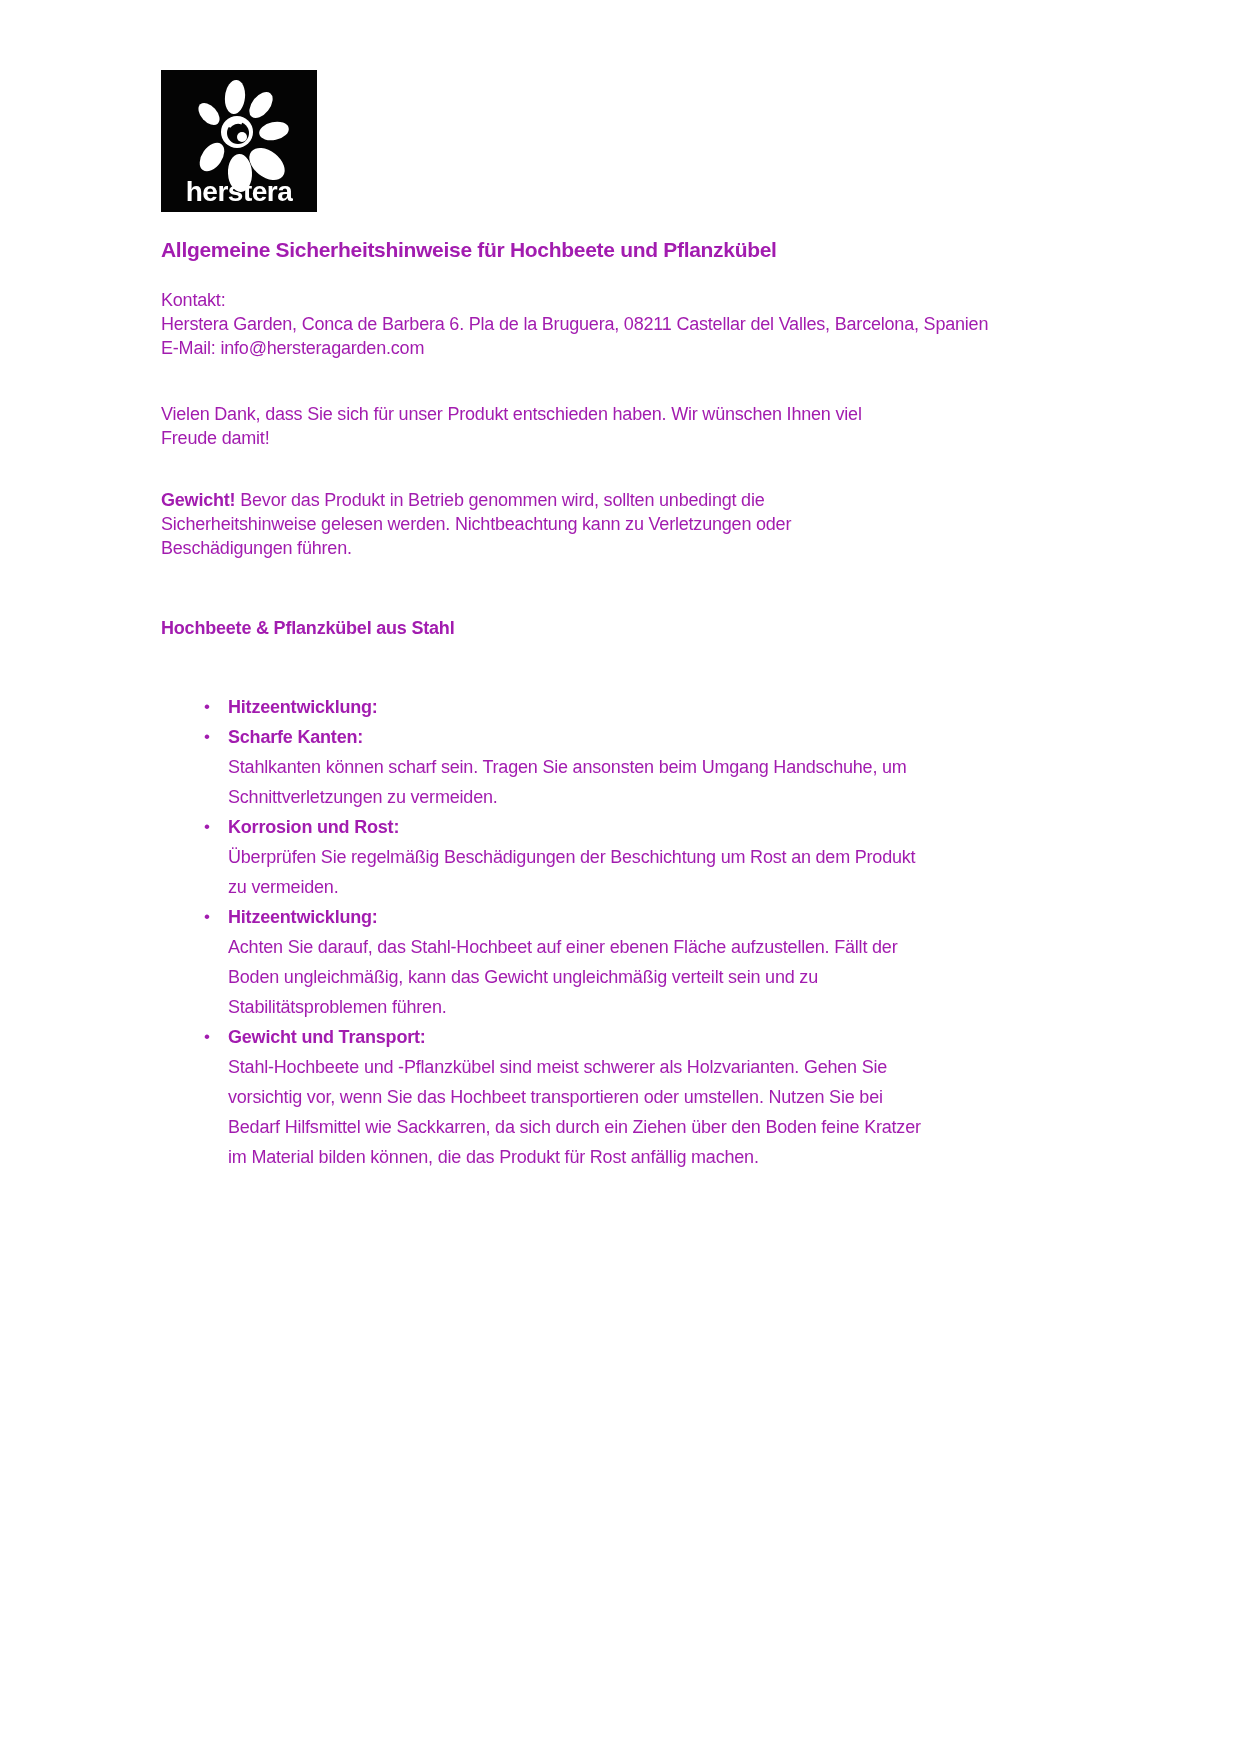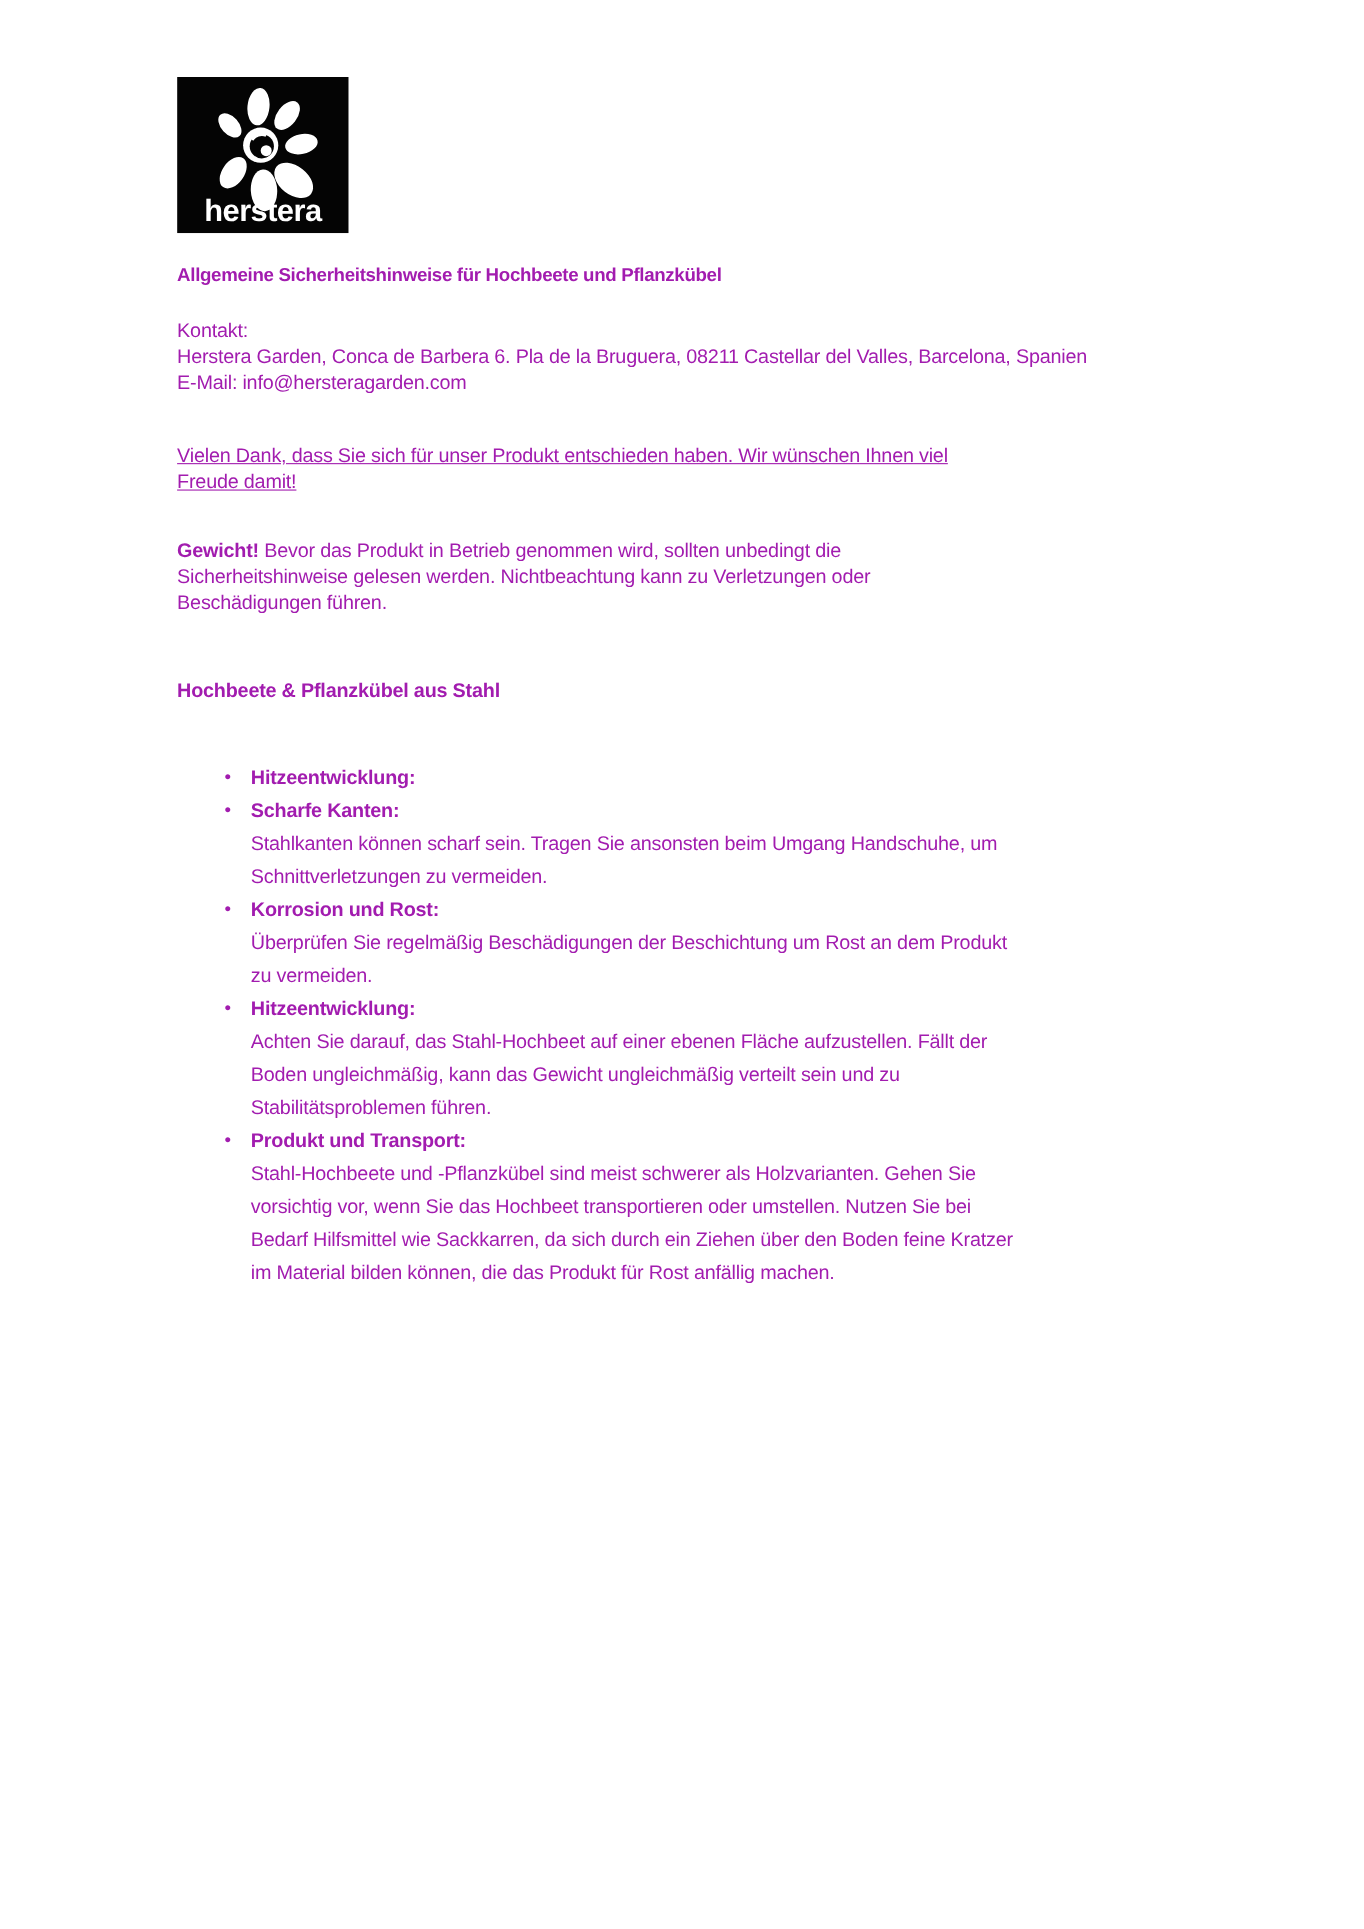--- a/index.html
+++ b/index.html
@@ -12,30 +12,30 @@
     overflow:hidden;
     box-sizing:border-box;
     padding:70px 147px 0 149px;
     margin-left:12px;
   }
   .logo{
     width:156px;height:142px;display:block;
   }
   .doc-title{
     margin-top:26px;
-    font-size:17px;font-weight:bold;
+    font-size:21px;font-weight:bold;
     letter-spacing:-0.3px;
     line-height:24px;
   }
   .body-text{
     font-size:18px;line-height:24px;letter-spacing:-0.2px;
   }
   .contact{margin-top:26px;}
   .contact div{white-space:pre-line;}
-  .thanks{margin-top:42px;white-space:pre-line;max-width:944px;text-decoration:underline;}
+  .thanks{margin-top:42px;white-space:pre-line;max-width:944px;}
   .attention{margin-top:38px;white-space:pre-line;max-width:944px;}
   .attention .lead{font-weight:bold;}
   .section-head{margin-top:56px;}
   .section-head .head{font-weight:bold;}
   ul.safety{
     list-style:none;margin:52px 0 0 0;padding:0;
     font-size:18px;line-height:30px;letter-spacing:-0.2px;
   }
   ul.safety li{position:relative;padding-left:67px;max-width:877px;}
   ul.safety .bullet{
@@ -106,21 +106,21 @@
     </li>
     <li>
       <span class="bullet">•</span>
       <div class="term">Hitzeentwicklung:</div>
       <div class="desc">Achten Sie darauf, das Stahl-Hochbeet auf einer ebenen Fläche aufzustellen. Fällt der
 Boden ungleichmäßig, kann das Gewicht ungleichmäßig verteilt sein und zu
 Stabilitätsproblemen führen.</div>
     </li>
     <li>
       <span class="bullet">•</span>
-      <div class="term">Produkt und Transport:</div>
+      <div class="term">Gewicht und Transport:</div>
       <div class="desc">Stahl-Hochbeete und -Pflanzkübel sind meist schwerer als Holzvarianten. Gehen Sie
 vorsichtig vor, wenn Sie das Hochbeet transportieren oder umstellen. Nutzen Sie bei
 Bedarf Hilfsmittel wie Sackkarren, da sich durch ein Ziehen über den Boden feine Kratzer
 im Material bilden können, die das Produkt für Rost anfällig machen.</div>
     </li>
   </ul>
 
 </div>
 
 </body></html>

